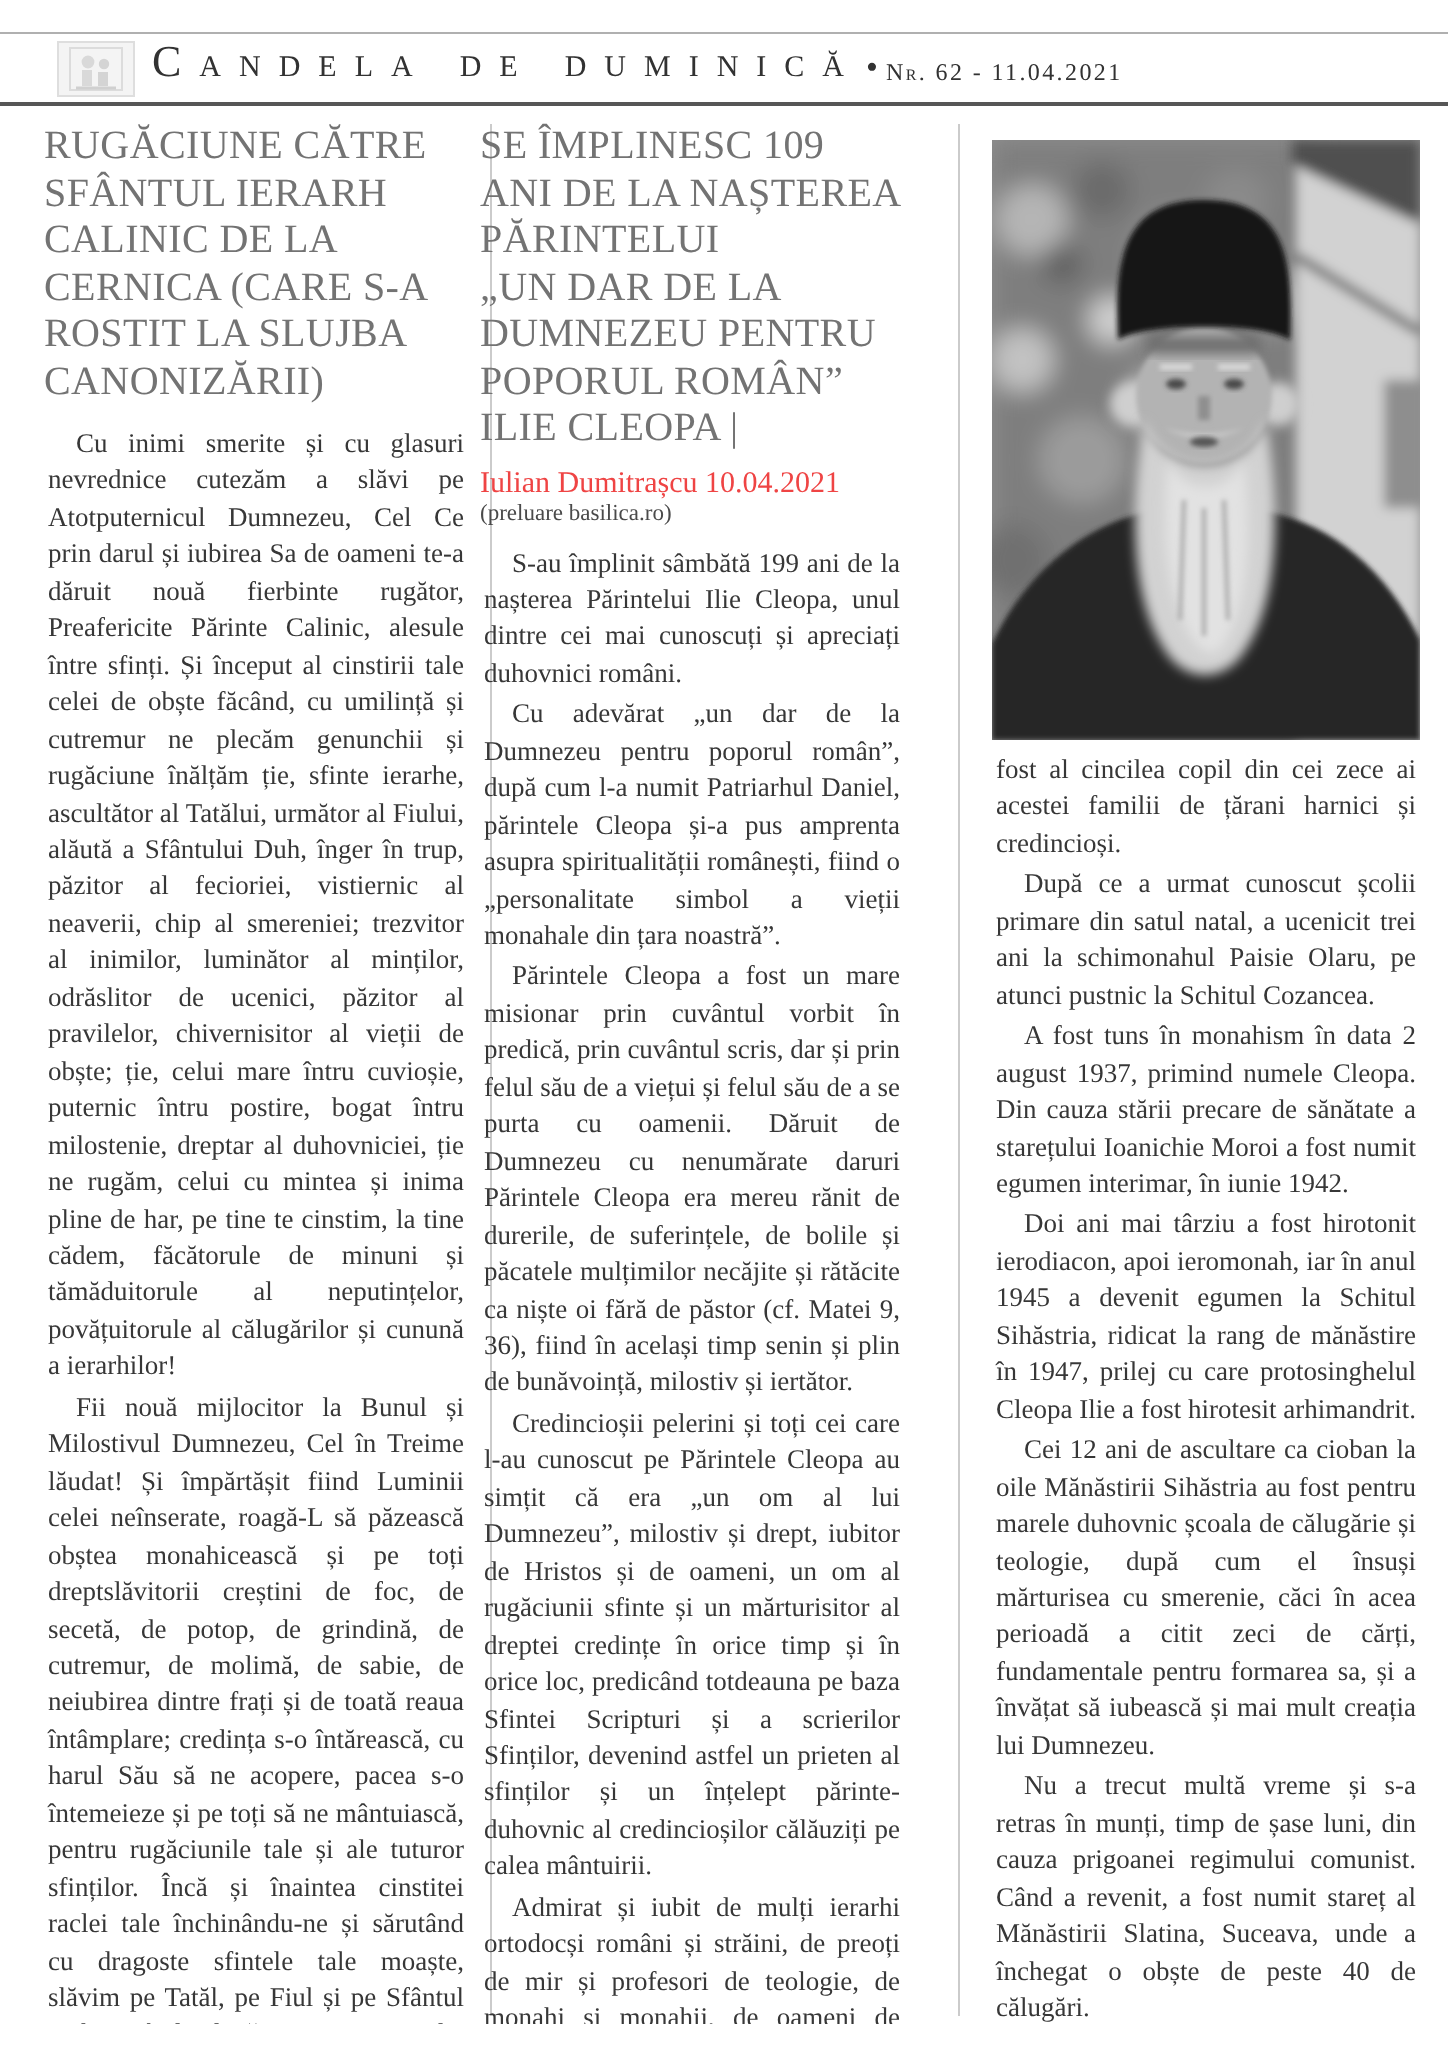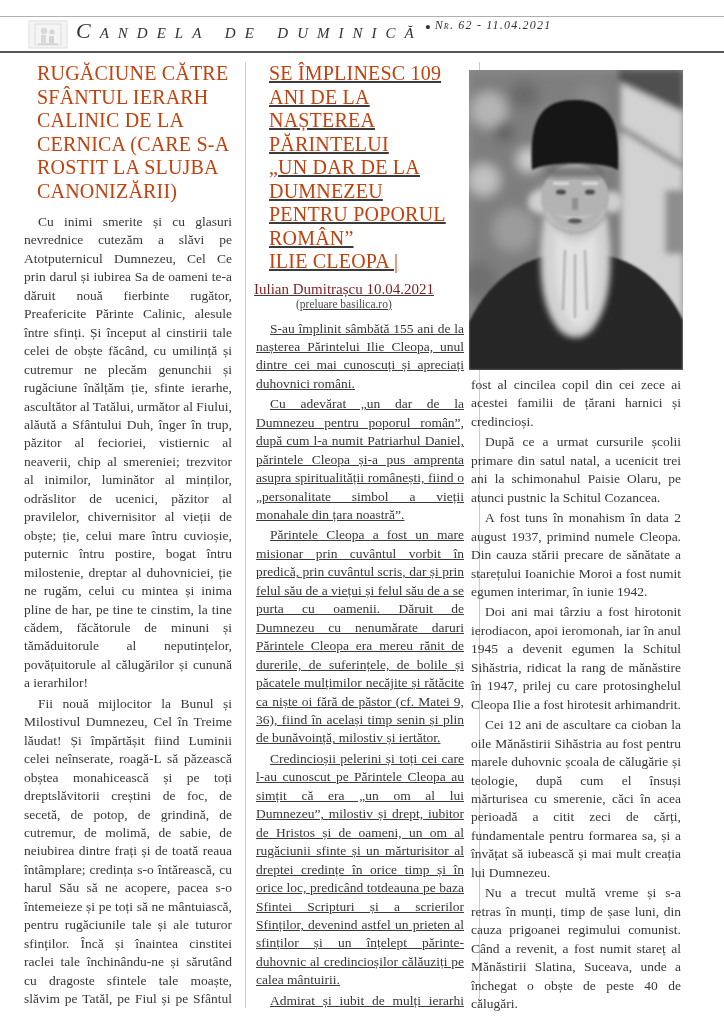--- a/index.html
+++ b/index.html
@@ -7,47 +7,47 @@
     position:relative; width:724px; height:1024px; background:#ffffff;
     font-family:"Liberation Serif", serif; color:#3b3b3b; overflow:hidden;
   }
   .rule-top    { position:absolute; left:0; top:16px; width:724px; height:1px; background:#b0b0b0; }
   .rule-bottom { position:absolute; left:0; top:51px; width:724px; height:2px; background:#565656; }
 
   .logo { position:absolute; left:28px; top:20px; width:40px; height:29px; }
 
   .masthead {
     position:absolute; left:76px; top:18px; width:640px;
-    display:flex; align-items:flex-start; white-space:nowrap;font-style:italic;
+    display:flex; align-items:flex-end; white-space:nowrap;
   }
   .masthead-title {
     font-variant:small-caps; font-size:22px; letter-spacing:9px; color:#323232;
   }
   .masthead-bullet { font-size:17px; color:#323232; margin:0 4px 0 2px; }
   .masthead-issue {
     font-variant:small-caps; font-size:12px; letter-spacing:1.2px; color:#323232;
   }
 
   .vdiv { position:absolute; top:62px; height:946px; width:1px; background:#cbcbcb; }
   .vdiv1 { left:245px; }
   .vdiv2 { left:479px; }
 
   .col { position:absolute; top:60px; height:952px; overflow:hidden; }
   .col1 { left:22px;  width:212px; }
-  .col2 { left:254px; width:212px;text-decoration:underline; }
-  .col3 { left:469px; width:214px; }
+  .col2 { left:240px; width:212px; }
+  .col3 { left:496px; width:214px; }
 
   .article-title {
     font-size:20px; line-height:23.5px; letter-spacing:0.2px;
-    font-weight:normal; color:#c2410c; margin:2px 0 0 15px;
+    font-weight:normal; color:#737373; margin:2px 0 0 0;
   }
   .title-line { display:block; }
 
-  .byline-name { font-size:15px; color:#7f1d1d; margin-top:7px; line-height:17px; }
-  .byline-note { font-size:11.5px; color:#4a4a4a; line-height:13px;margin-left:42px; }
+  .byline-name { font-size:15px; color:#ef4444; margin-top:7px; line-height:17px; }
+  .byline-note { font-size:11.5px; color:#4a4a4a; line-height:13px; }
 
   .body-text { margin-top:10px; }
   .col2 .body-text { margin-top:9px; }
   .col3 .body-text { margin-top:0; }
   .body-text p {
     margin:2px; font-size:13.5px; line-height:18.45px; text-align:justify;
     text-indent:14px; color:#373737; hyphens:auto; -webkit-hyphens:auto;
   }
   .body-text p.no-indent { text-indent:0; }
 
@@ -90,21 +90,21 @@
 
   <div class="col col2">
     <h1 class="article-title">
       <span class="title-line">SE ÎMPLINESC 109 ANI DE LA NAȘTEREA PĂRINTELUI</span>
       <span class="title-line">„UN DAR DE LA DUMNEZEU PENTRU POPORUL ROMÂN”</span>
       <span class="title-line">ILIE CLEOPA |</span>
     </h1>
     <div class="byline-name">Iulian Dumitrașcu 10.04.2021</div>
     <div class="byline-note">(preluare basilica.ro)</div>
     <div class="body-text">
-      <p>S-au împlinit sâmbătă 155 ani de la nașterea Părintelui Ilie Cleopa, unul dintre cei mai cunoscuți și apreciați duhovnici români.</p>
+      <p>S-au împlinit sâmbătă 199 ani de la nașterea Părintelui Ilie Cleopa, unul dintre cei mai cunoscuți și apreciați duhovnici români.</p>
       <p>Cu adevărat „un dar de la Dumnezeu pentru poporul român”, după cum l-a numit Patriarhul Daniel, părintele Cleopa și-a pus amprenta asupra spiritualității românești, fiind o „personalitate simbol a vieții monahale din țara noastră”.</p>
       <p>Părintele Cleopa a fost un mare misionar prin cuvântul vorbit în predică, prin cuvântul scris, dar și prin felul său de a viețui și felul său de a se purta cu oamenii. Dăruit de Dumnezeu cu nenumărate daruri Părintele Cleopa era mereu rănit de durerile, de suferințele, de bolile și păcatele mulțimilor necăjite și rătăcite ca niște oi fără de păstor (cf. Matei 9, 36), fiind în același timp senin și plin de bunăvoință, milostiv și iertător.</p>
       <p>Credincioșii pelerini și toți cei care l-au cunoscut pe Părintele Cleopa au simțit că era „un om al lui Dumnezeu”, milostiv și drept, iubitor de Hristos și de oameni, un om al rugăciunii sfinte și un mărturisitor al dreptei credințe în orice timp și în orice loc, predicând totdeauna pe baza Sfintei Scripturi și a scrierilor Sfinților, devenind astfel un prieten al sfinților și un înțelept părinte-duhovnic al credincioșilor călăuziți pe calea mântuirii.</p>
       <p>Admirat și iubit de mulți ierarhi ortodocși români și străini, de preoți de mir și profesori de teologie, de monahi și monahii, de oameni de cultură, de autorități de stat și de simpli credincioși, Părintele Cleopa Ilie era pentru toți una dintre icoanele spirituale cele mai luminoase ale Ortodoxiei românești, a mai spus Patriarhul Daniel la centenarul nașterului Părintelui Cleopa.</p>
 
     </div>
   </div>
 
   <div class="col col3">
     <svg class="photo" viewBox="0 0 214 300" xmlns="http://www.w3.org/2000/svg">
@@ -165,21 +165,21 @@
 
       <path d="M86,144 Q106,154 126,144 Q106,150 86,144 Z" fill="#cdcdcd" filter="url(#b1)"></path>
       <ellipse cx="106" cy="151" rx="7" ry="2.5" fill="#555555" filter="url(#b1)"></ellipse>
 
       <path d="M76,140 C68,190 70,236 90,260 C100,270 113,270 123,260 C143,236 145,190 137,140 C127,170 86,170 76,140 Z" fill="#d2d2d2" filter="url(#b3)"></path>
       <path d="M88,160 C84,200 88,234 102,252 C108,258 112,258 116,252 C128,234 130,200 126,160 C118,178 96,178 88,160 Z" fill="#e2e2e2" filter="url(#b3)"></path>
       <path d="M96,180 L94,240 M106,184 L106,248 M116,180 L118,240" stroke="#a9a9a9" stroke-width="2" fill="none" filter="url(#b1)"></path>
     </svg>
     <div class="body-text">
       <p class="no-indent">fost al cincilea copil din cei zece ai acestei familii de țărani harnici și credincioși.</p>
-      <p>După ce a urmat cursurile școlii primare din satul natal, a ucenicit trei ani la schimonahul Paisie Olaru, pe atunci pustnic la Schitul Cozancea.</p>
+      <p>După ce a urmat cunoscut școlii primare din satul natal, a ucenicit trei ani la schimonahul Paisie Olaru, pe atunci pustnic la Schitul Cozancea.</p>
       <p>A fost tuns în monahism în data 2 august 1937, primind numele Cleopa. Din cauza stării precare de sănătate a starețului Ioanichie Moroi a fost numit egumen interimar, în iunie 1942.</p>
       <p>Doi ani mai târziu a fost hirotonit ierodiacon, apoi ieromonah, iar în anul 1945 a devenit egumen la Schitul Sihăstria, ridicat la rang de mănăstire în 1947, prilej cu care protosinghelul Cleopa Ilie a fost hirotesit arhimandrit.</p>
       <p>Cei 12 ani de ascultare ca cioban la oile Mănăstirii Sihăstria au fost pentru marele duhovnic școala de călugărie și teologie, după cum el însuși mărturisea cu smerenie, căci în acea perioadă a citit zeci de cărți, fundamentale pentru formarea sa, și a învățat să iubească și mai mult creația lui Dumnezeu.</p>
       <p>Nu a trecut multă vreme și s-a retras în munți, timp de șase luni, din cauza prigoanei regimului comunist. Când a revenit, a fost numit stareț al Mănăstirii Slatina, Suceava, unde a închegat o obște de peste 40 de călugări.</p>
 
     </div>
   </div>
 
 </div>
 

